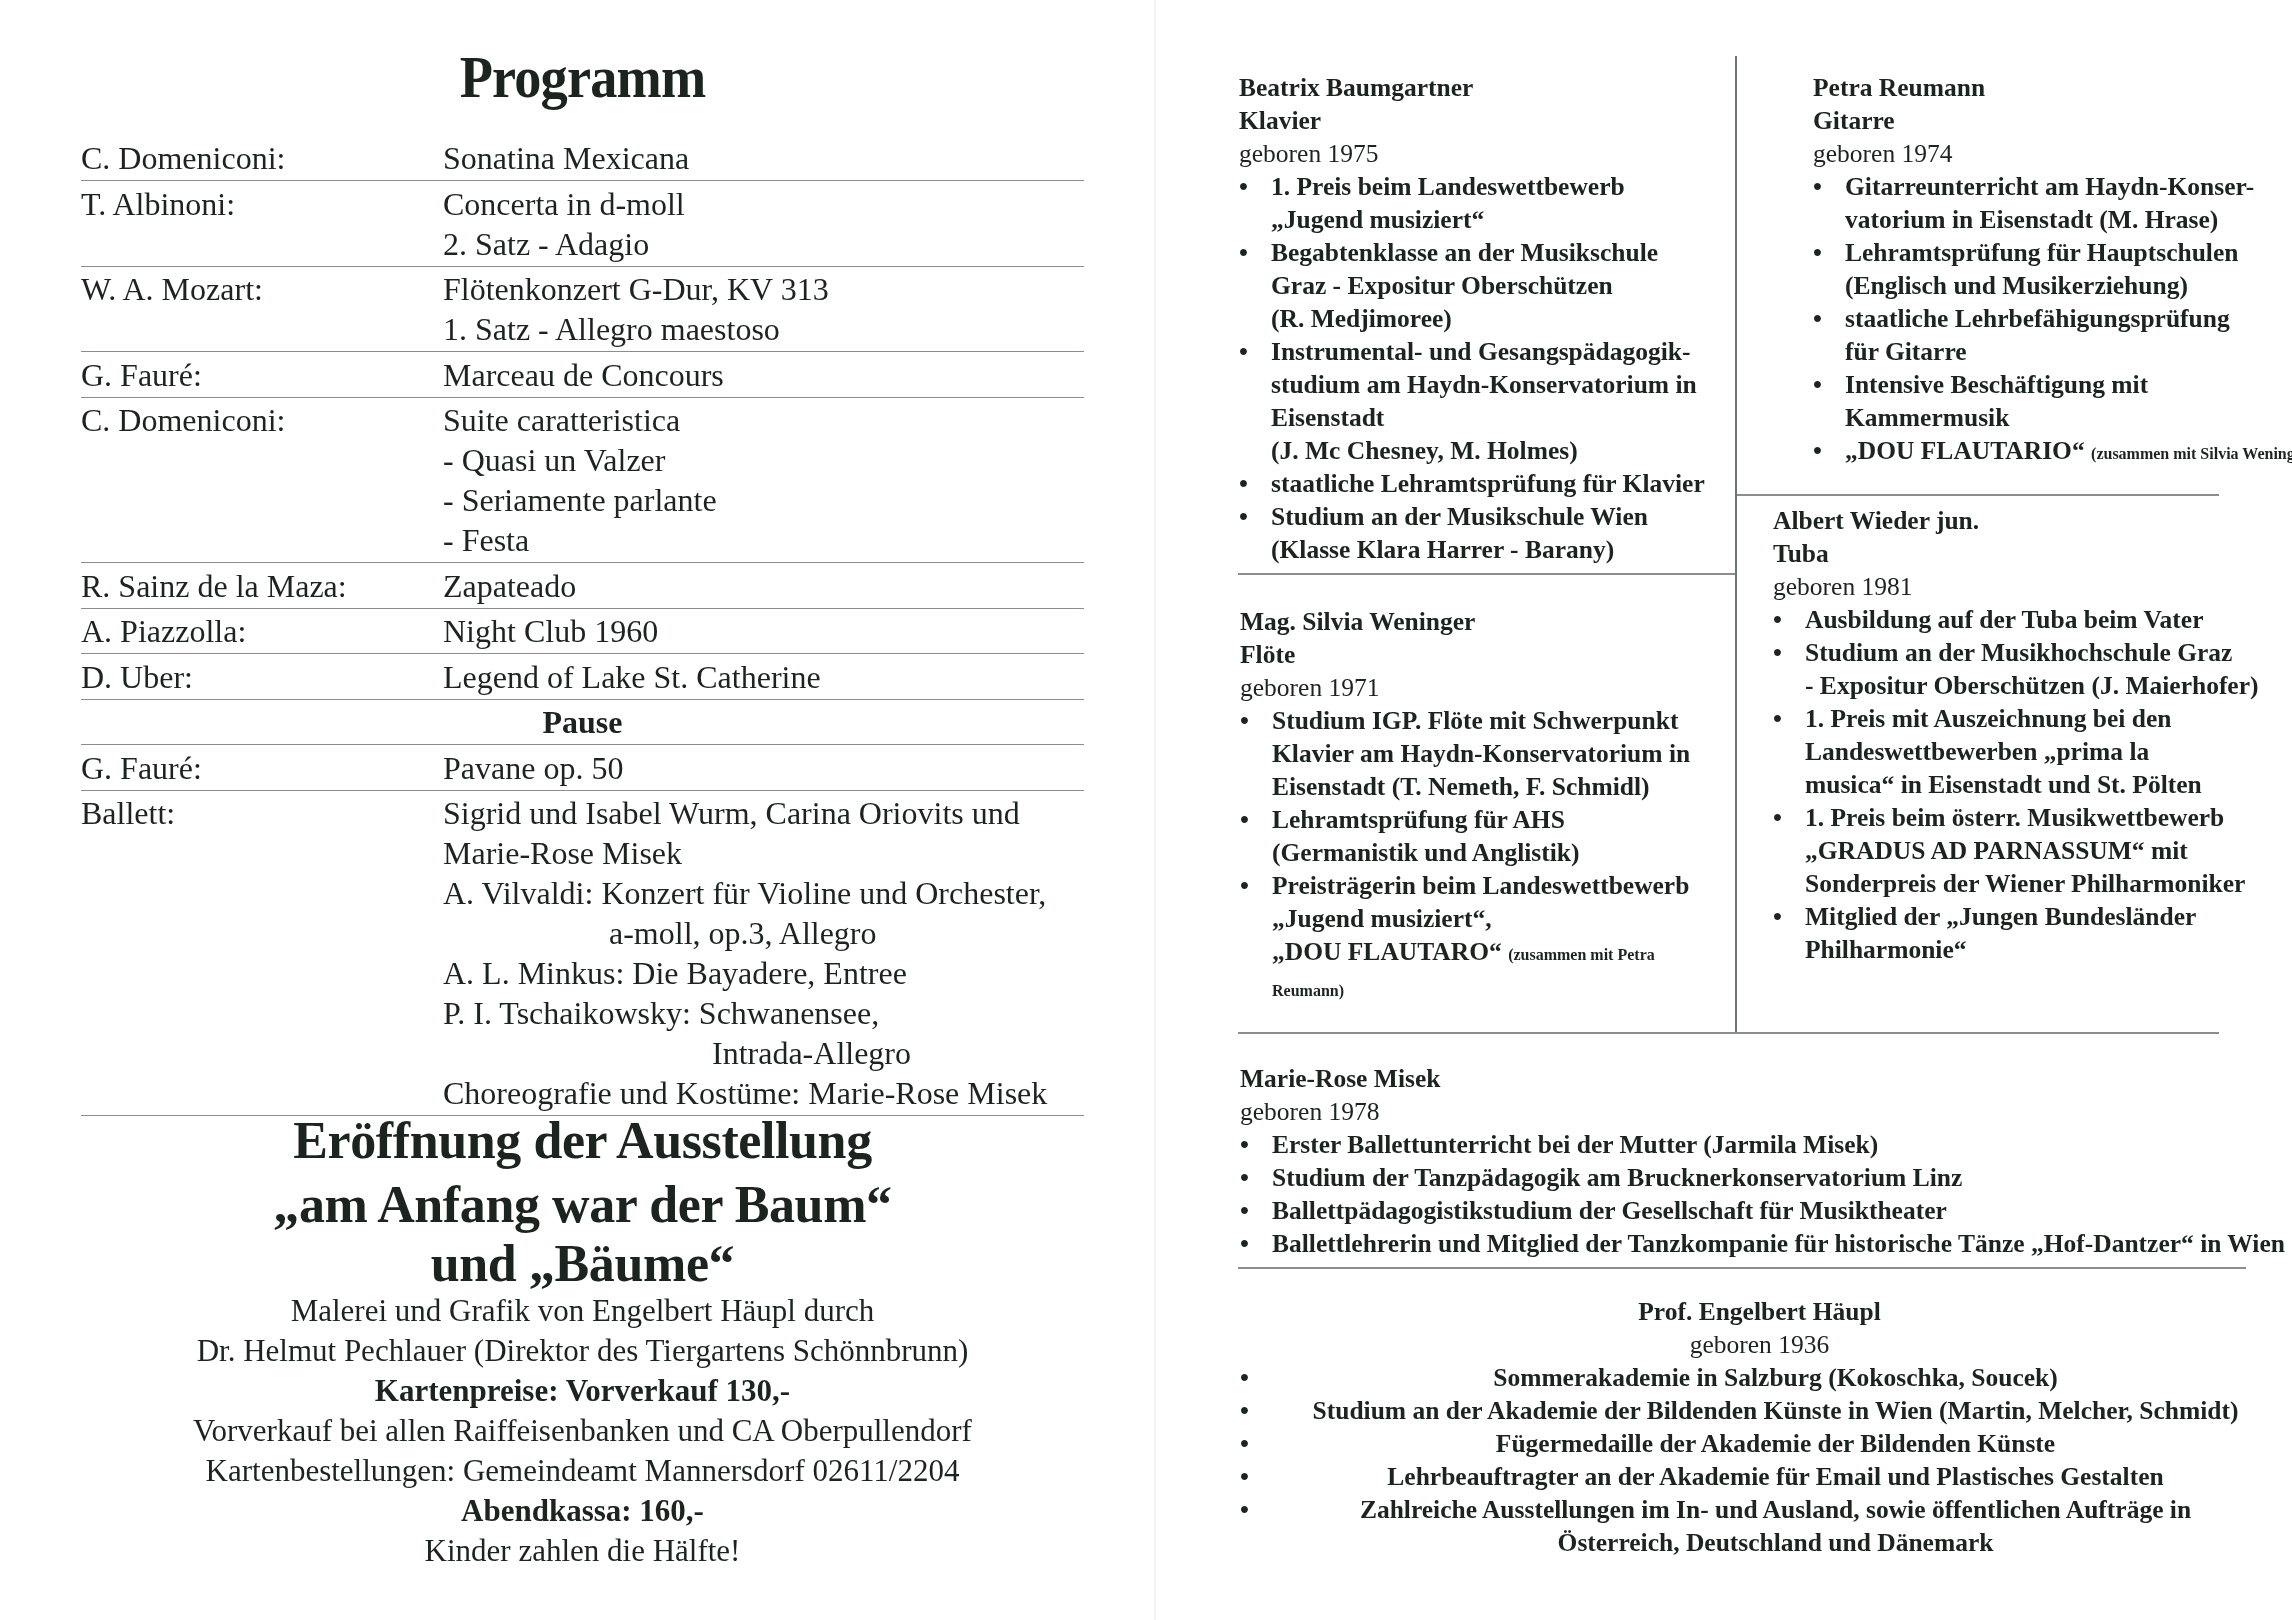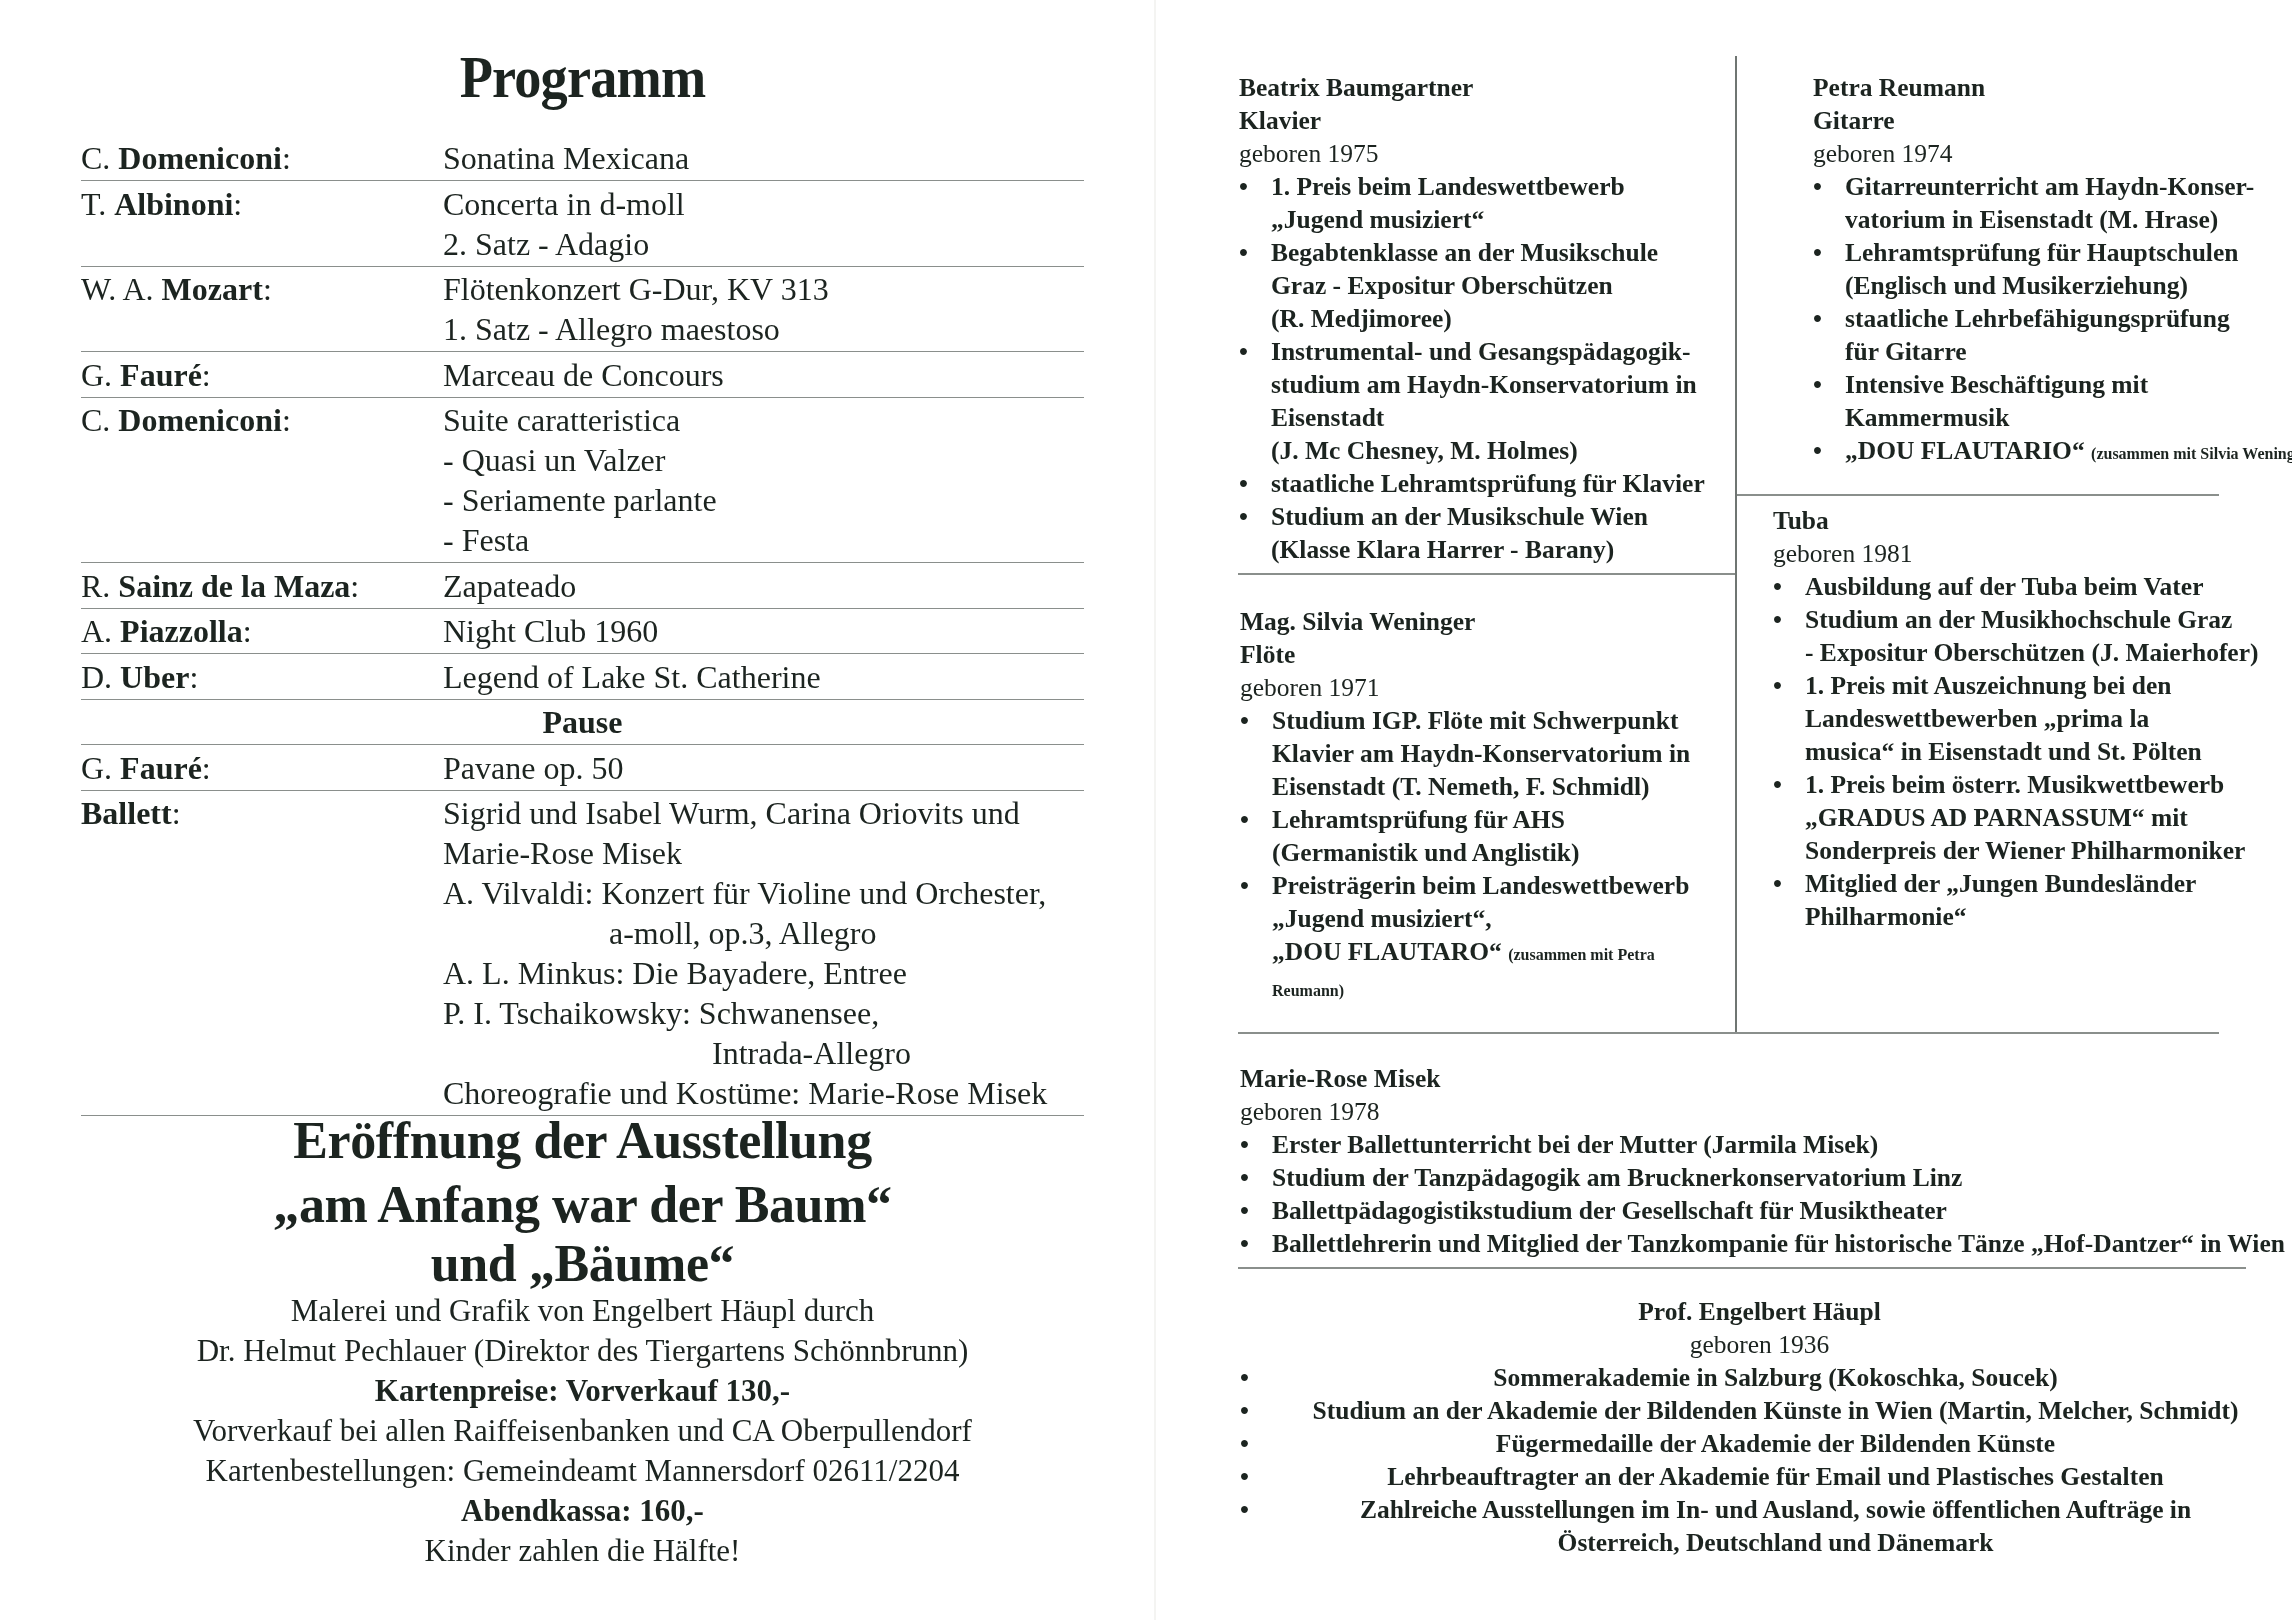--- a/index.html
+++ b/index.html
@@ -16,21 +16,21 @@
   
   .prog-title {
     position: absolute; left: 81px; width: 1003px; top: 43px;
     text-align: center; font-weight: bold; font-size: 59px;
     letter-spacing: -0.9px; transform: scaleX(0.92); transform-origin: center;
   }
   .prog-table { position: absolute; left: 81px; top: 136px; width: 1003px; }
   .prog-row { border-bottom: 1.8px solid #8a8f8c; padding: 2.7px 0 1.8px 0; }
   .prog-row .line { display: flex; height: 40px; align-items: center; font-size: 32px; }
   .prog-row .composer { width: 362px; flex: none; white-space: nowrap; }
-  .prog-row .composer b { font-weight: bold; }
+  .prog-row .composer b { font-weight: normal; }
   .prog-row .work { flex: 1; white-space: nowrap; }
   .prog-row.pause .line { justify-content: center; font-weight: bold; }
   .indent1 { padding-left: 166px; }
   .indent2 { padding-left: 269px; }
 
   .expo { position: absolute; left: 81px; width: 1003px; top: 1109px; text-align: center; }
   .expo-title { font-weight: bold; font-size: 52px; line-height: 64px; letter-spacing: -0.4px; }
   .expo-line { font-size: 31px; line-height: 40px; }
   .expo-line.bold { font-weight: bold; }
 
@@ -262,20 +262,21 @@
         <div>(Germanistik und Anglistik)</div>
       </li>
       <li>
         <div>Preisträgerin beim Landeswettbewerb</div>
         <div>„Jugend musiziert“,</div>
         <div><span>„DOU FLAUTARO“ </span><span class="small">(zusammen mit Petra Reumann)</span></div>
       </li>
     </ul>
   </div>
 <div class="bio" style="left:1773px; top:504px; width:510px;">
+    <div class="name">Albert Wieder jun.</div>
     <div class="instrument">Tuba</div>
     <div>geboren 1981</div>
     <ul>
       <li>
         <div>Ausbildung auf der Tuba beim Vater</div>
       </li>
       <li>
         <div>Studium an der Musikhochschule Graz</div>
         <div>- Expositur Oberschützen (J. Maierhofer)</div>
       </li>

